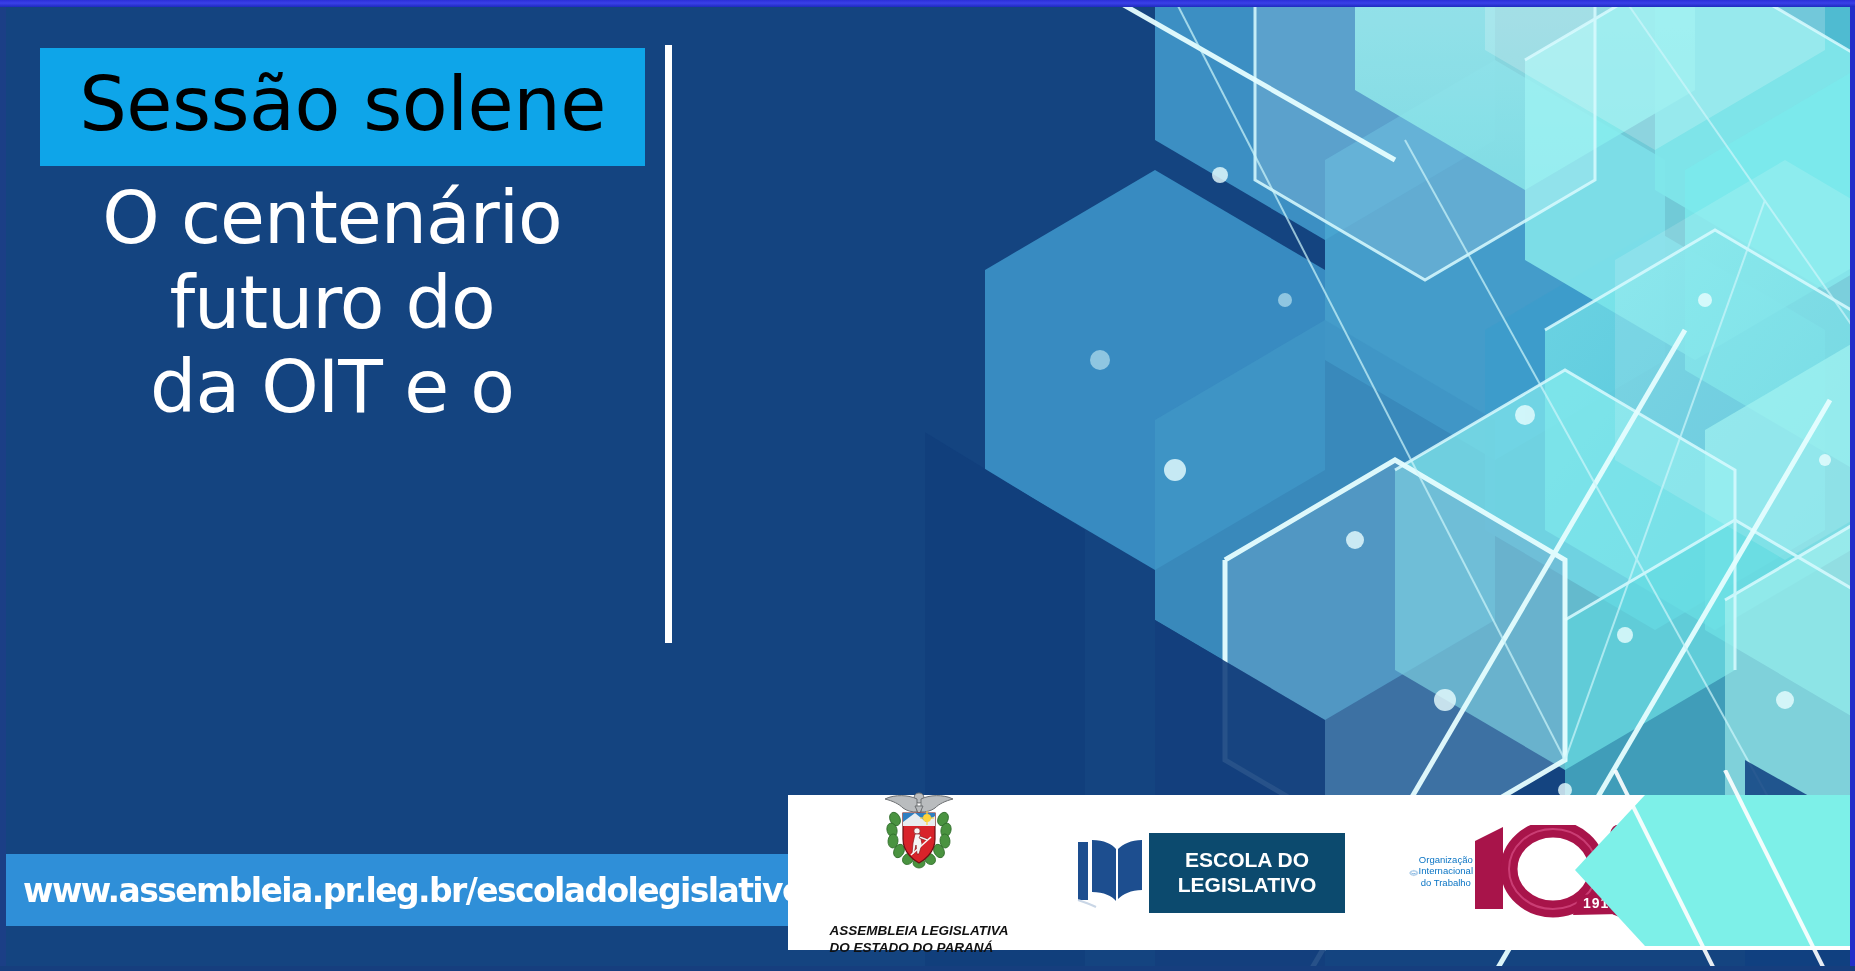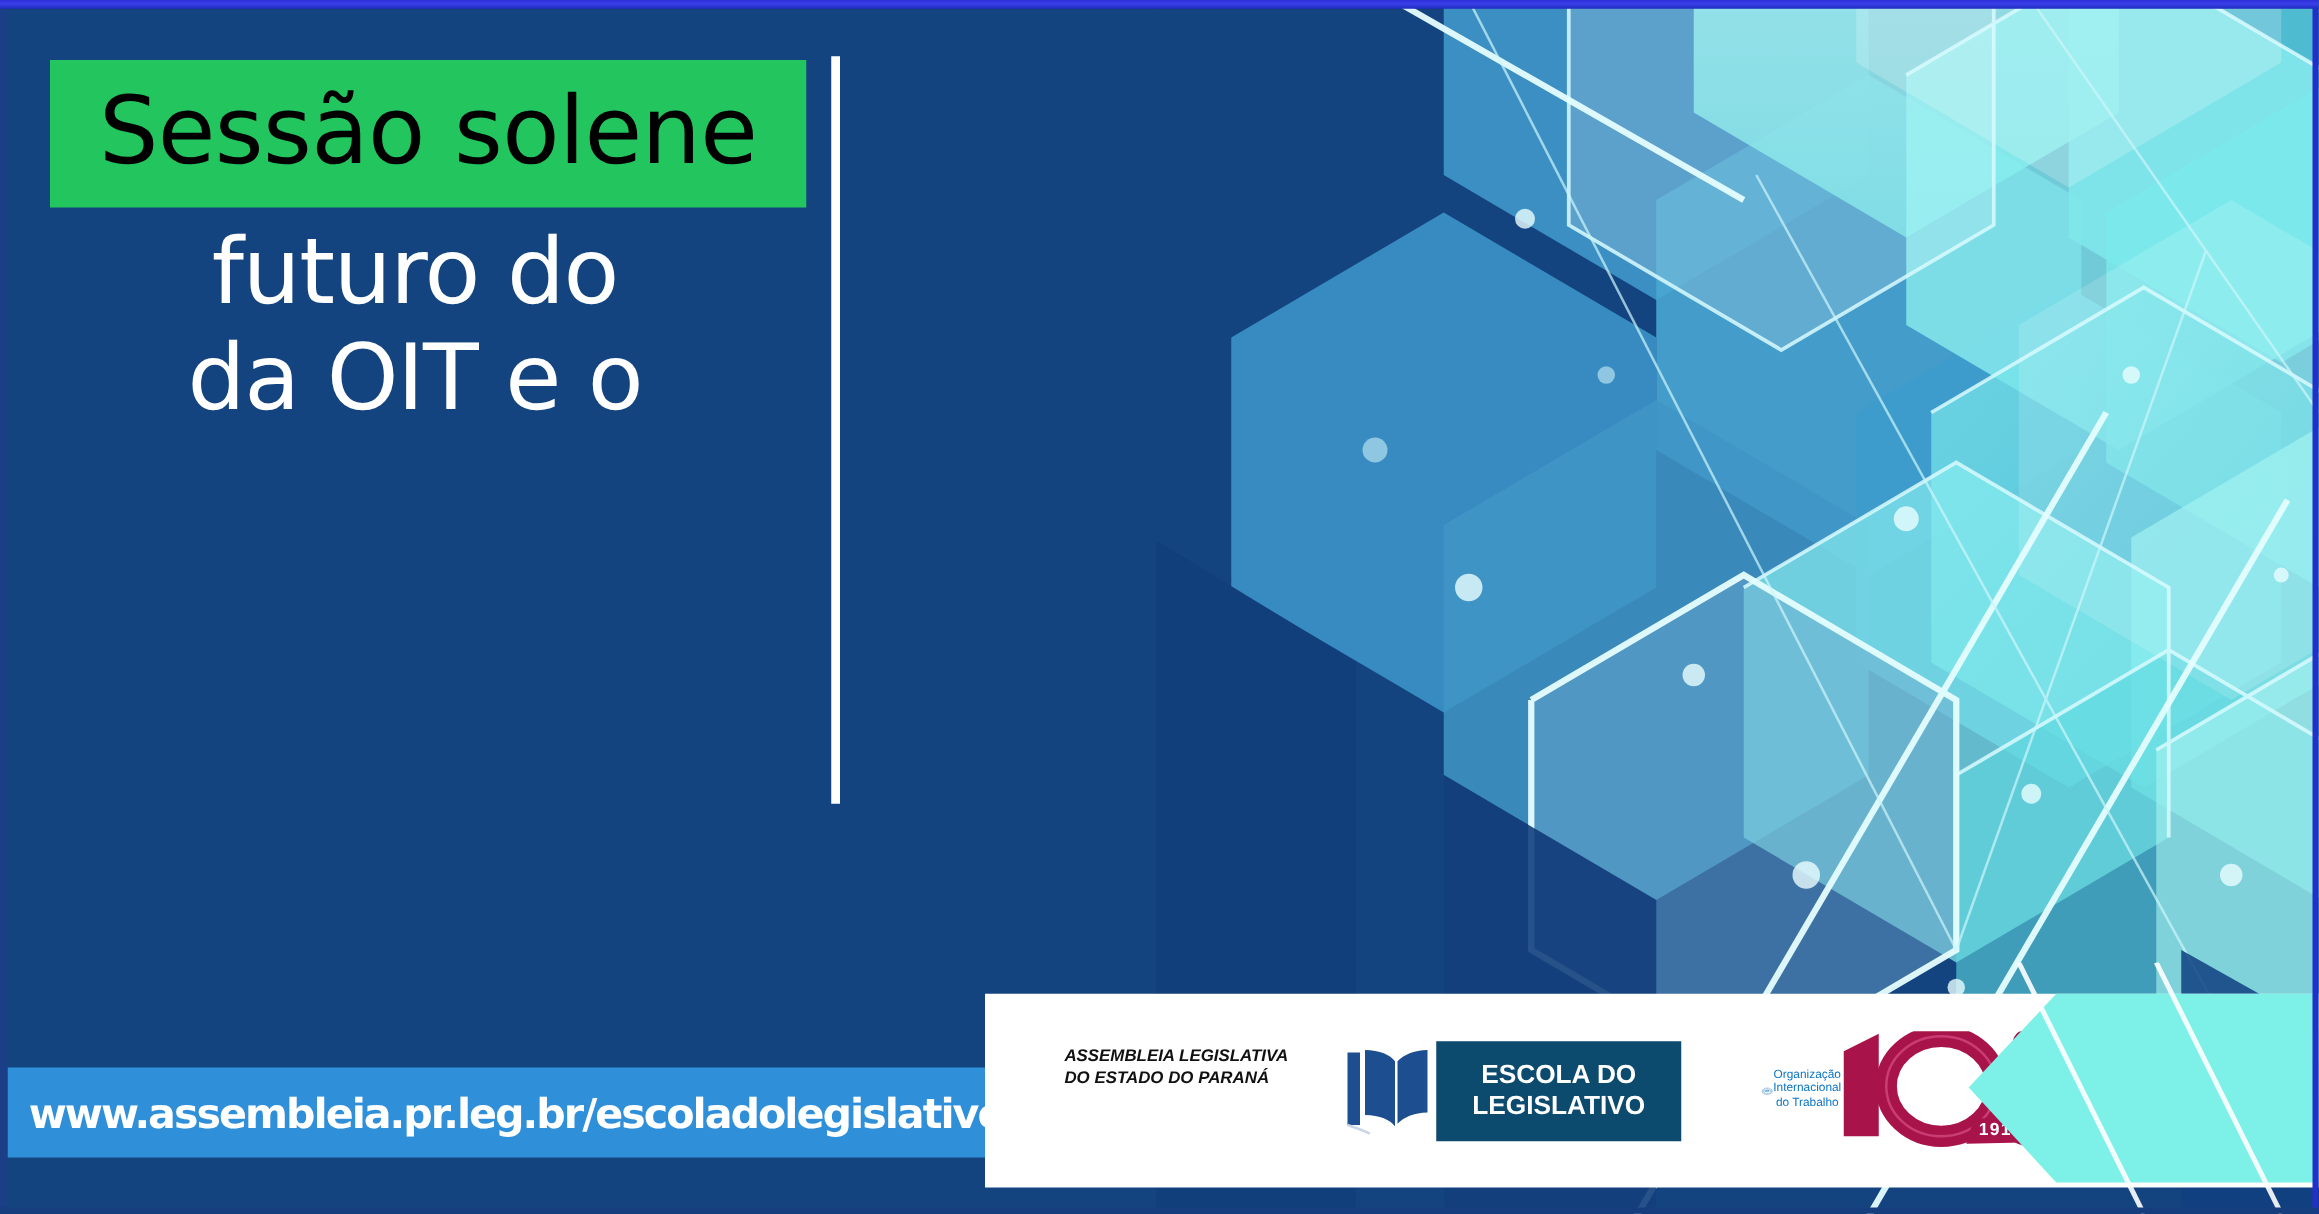--- a/index.html
+++ b/index.html
@@ -38,21 +38,21 @@
     width:930px; height:971px;
     z-index:5;
   }
   #hexart svg{ display:block; width:100%; height:100%; }
 
   
   #kicker{
     position:absolute;
     left:40px; top:48px;
     width:605px; height:118px;
-    background:#22c55e;
+    background:#0ea5e9;
     z-index:20;
     display:flex; align-items:center; justify-content:center;
   }
   #kicker span{
     font-family:"DejaVu Sans", sans-serif;
     font-size:75px; line-height:1;
     color:#000; font-weight:400;
     letter-spacing:-.5px;
     padding-bottom:6px;
   }
@@ -122,21 +122,21 @@
     display:flex; align-items:center;
   }
   #footer .logos{
     display:flex; align-items:center; gap:0;
     padding-left:38px; height:100%;
   }
 
   .logo-block{ display:flex; align-items:center; }
 
   
-  #logo-alep{ flex-direction:row; align-items:flex-start; justify-content:center; width:186px;gap:44px; }
+  #logo-alep{ flex-direction:column; align-items:center; justify-content:center; width:186px;gap:44px; }
   #logo-alep .crest{ width:92px; height:84px; }
   #logo-alep .wm{
     margin-top:5px;
     font-family:"Liberation Sans", sans-serif;
     font-style:italic; font-weight:bold;
     font-size:13.5px; line-height:1.28;
     color:#111; letter-spacing:0px; text-align:left;
     white-space:nowrap;
   }
 
@@ -278,20 +278,21 @@
   <div id="top-rule"></div>
   <div id="left-rule"></div>
   <div id="right-rule"></div>
   <div id="bottom-rule"></div>
 
   <div id="kicker">
     <span>Sessão solene</span>
   </div>
 
   <div id="headline">
+    <span class="ln">O centenário</span>
     <span class="ln">futuro do</span>
     <span class="ln">da OIT e o</span>
   </div>
 
   <div id="divider"></div>
 
 
   <div id="urlbar">
     <span>www.assembleia.pr.leg.br/escoladolegislativo</span>
   </div>

